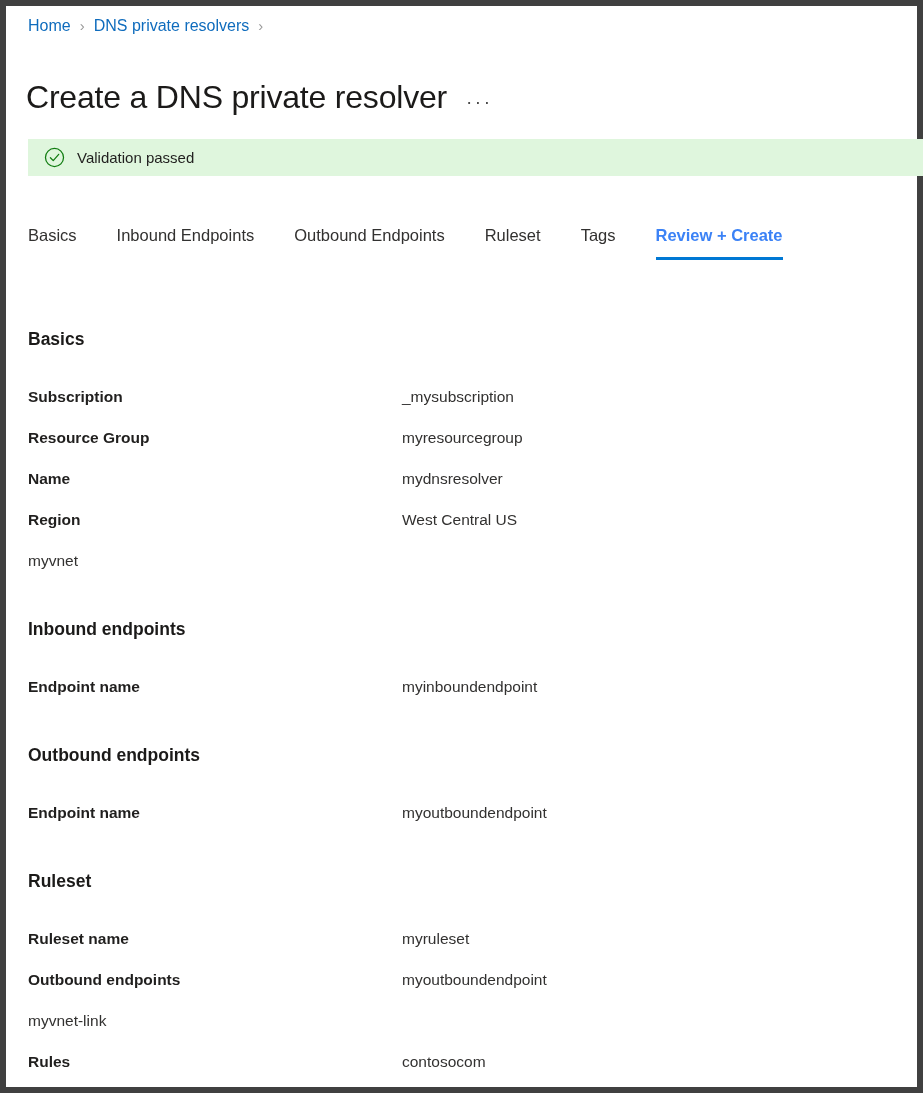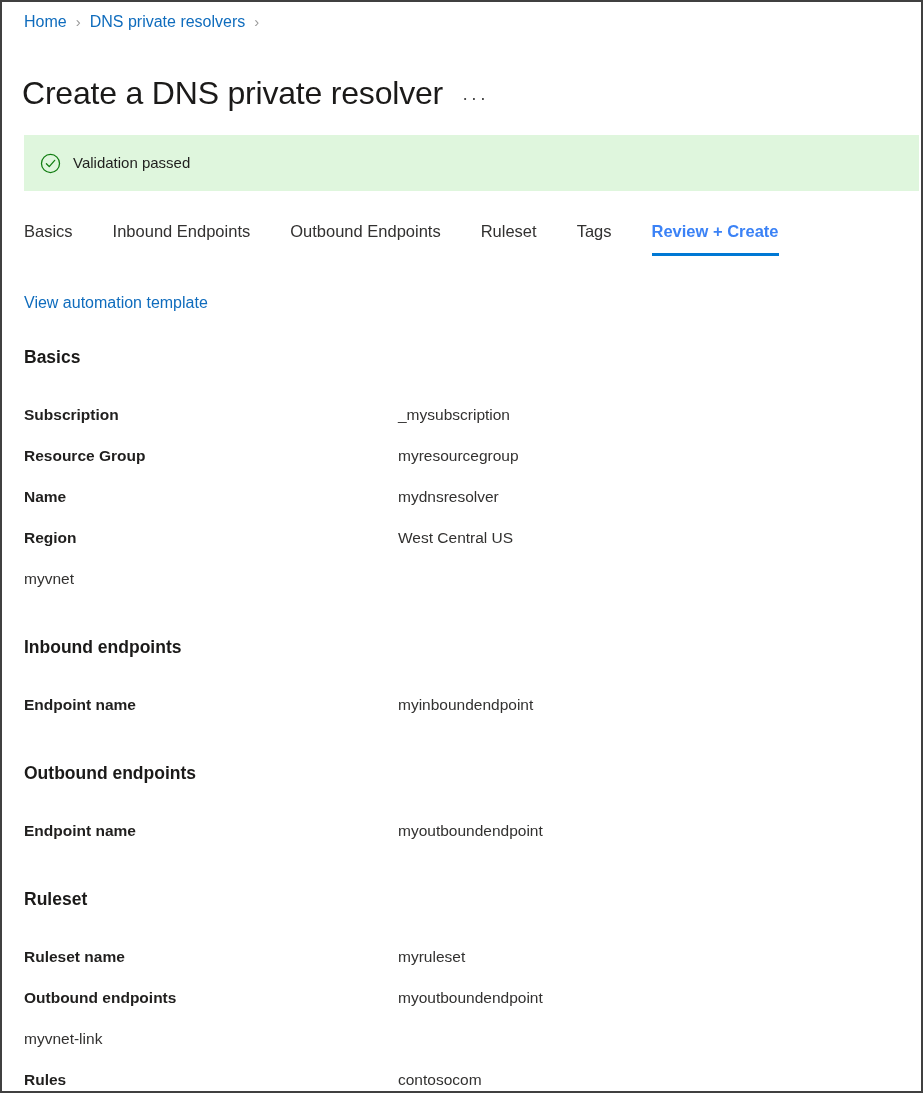--- a/index.html
+++ b/index.html
@@ -12,21 +12,21 @@
     height: 1093px;
     background: #ffffff;
     font-family: "Liberation Sans", sans-serif;
     color: #201f1e;
     overflow: hidden;
   }
   .page {
     box-sizing: border-box;
     width: 923px;
     height: 1093px;
-    border: 2px solid #404040;
+    border: 6px solid #404040;
     background: #ffffff;
     position: relative;
   }
 
   
   .breadcrumb {
     position: absolute;
     left: 22px;
     top: 10px;
     display: flex;
@@ -73,21 +73,21 @@
     cursor: pointer;
     user-select: none;
   }
 
   
   .banner {
     position: absolute;
     left: 22px;
     top: 133px;
     width: 895px;
-    height: 56px;
+    height: 37px;
     background: #dff6dd;
     display: flex;
     align-items: center;
     box-sizing: border-box;
     padding-left: 16px;
   }
   .check-icon {
     width: 21px;
     height: 21px;
     flex: 0 0 21px;
@@ -224,21 +224,20 @@
     <div class="tab">
       <span>Tags</span>
     </div>
     <div class="tab active">
       <span>Review + Create</span>
     </div>
   </div>
 
   <div class="content">
 
-    <a class="template-link">View automation template</a>
 
     <div class="sp-link-to-basics"></div>
 
     
     <div class="section">
       <div class="section-title">Basics</div>
       <div class="sp-title-to-rows"></div>
       <div class="kv-row">
         <div class="kv-key">Subscription</div>
         <div class="kv-val">_mysubscription</div>

